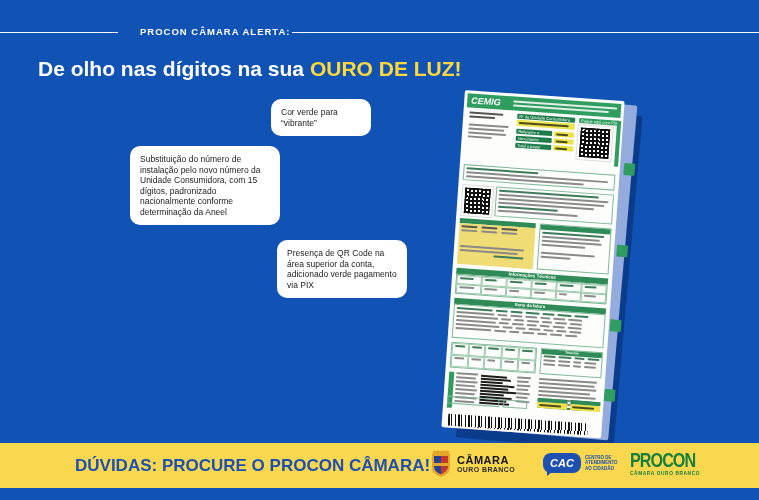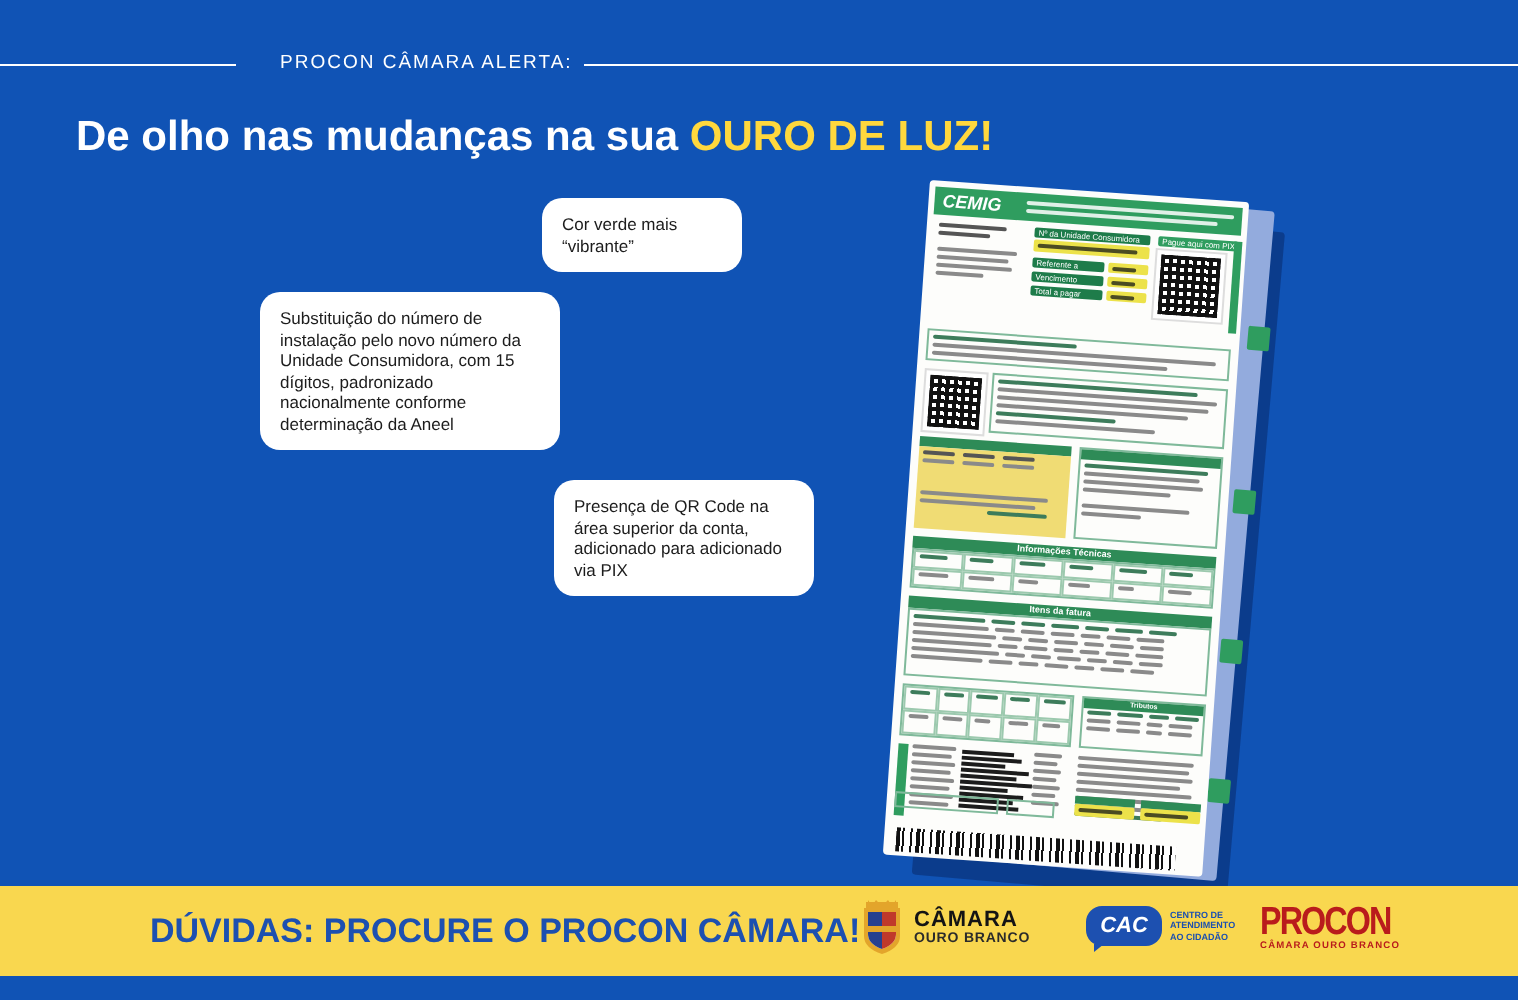--- a/index.html
+++ b/index.html
@@ -1,20 +1,20 @@
 <!DOCTYPE html>
 <html><head>
 <meta charset="utf-8">
 <style>
   html,body{margin:0;padding:0;background:#0a2d66;}
   #canvas{position:relative;width:759px;height:500px;background:#1053b5;overflow:hidden;
           font-family:"Liberation Sans",sans-serif;}
   
   .hline{position:absolute;height:1px;background:#fff;}
-  #kicker{position:absolute;left:140px;top:26px;color:#fff;font-size:9.5px;font-weight:normal;
+  #kicker{position:absolute;left:140px;top:26px;color:#fff;font-size:9.5px;font-weight:bold;
           letter-spacing:1px;}
   #title{position:absolute;left:38px;top:57px;font-size:21px;font-weight:bold;color:#fff;
          white-space:nowrap;}
   #title .hl{color:#ffd83d;}
   
   .callout{position:absolute;background:#fff;border-radius:10px;color:#1c1c1c;
            font-size:8.5px;line-height:10.5px;padding:8px 10px;box-sizing:border-box;}
   .callout.bold{font-weight:bold;}
   
   #bill-wrap{position:absolute;left:0;top:0;width:759px;height:500px;}
@@ -58,35 +58,35 @@
   #logo-camara{position:absolute;left:430px;top:7px;display:flex;align-items:center;gap:5px;}
   #logo-camara .t1{font-size:11px;font-weight:bold;color:#141414;letter-spacing:.5px;line-height:11px;}
   #logo-camara .t2{font-size:7px;font-weight:bold;color:#2b2b2b;letter-spacing:.4px;line-height:8px;}
   #logo-cac{position:absolute;left:543px;top:10px;display:flex;align-items:center;gap:4px;}
   #cac-pill{position:relative;width:38px;height:20px;background:#1d50b0;border-radius:8px;
             color:#fff;font-weight:bold;font-style:italic;font-size:11px;text-align:center;
             line-height:20px;}
   #cac-pill::after{content:"";position:absolute;left:4px;bottom:-3px;width:0;height:0;
             border-left:5px solid #1d50b0;border-bottom:4px solid transparent;}
   #logo-cac .sub{font-size:4.5px;font-weight:bold;color:#1d50b0;line-height:5.5px;}
-  #logo-procon{position:absolute;left:630px;top:9px;color:#b91c1c;}
+  #logo-procon{position:absolute;left:630px;top:9px;color:#15803d;}
   #logo-procon .big{font-size:17px;font-weight:bold;letter-spacing:-1px;transform:scale(.95,1.15);
                     transform-origin:left center;line-height:17px;}
   #logo-procon .sub{font-size:4.8px;font-weight:bold;letter-spacing:.6px;margin-top:2px;}
 </style>
 </head>
 <body>
 
 <div id="canvas">
 
   <div class="hline" style="left:0;top:32px;width:118px;"></div>
   <div id="kicker">PROCON CÂMARA ALERTA:</div>
   <div class="hline" style="left:292px;top:32px;width:467px;"></div>
 
-  <div id="title"><span>De olho nas mudanças na sua </span><span class="hl">OURO DE LUZ!</span></div>
+  <div id="title"><span>De olho nas dígitos na sua </span><span class="hl">OURO DE LUZ!</span></div>
 
   <div id="bill-wrap">
     <div id="bill-back">
       <div class="tab" style="top:58px;"></div>
       <div class="tab" style="top:140px;"></div>
       <div class="tab" style="top:215px;"></div>
       <div class="tab" style="top:285px;"></div>
       <div id="back-text"></div>
     </div>
 
@@ -384,23 +384,23 @@
       </div>
       <div style="position:absolute;left:127px;top:302px;width:30px;">
         <div class="gsec" style="height:4px;line-height:4px;font-size:3px;"></div>
         <div class="yval" style="height:6px;"></div>
       </div>
 
       <div class="barcode"></div>
     </div>
   </div>
 
-  <div class="callout" style="left:271px;top:99px;width:100px;">Cor verde mais “vibrante”</div>
+  <div class="callout" style="left:271px;top:99px;width:100px;">Cor verde para “vibrante”</div>
   <div class="callout" style="left:130px;top:146px;width:150px;">Substituição do número de instalação pelo novo número da Unidade Consumidora, com 15 dígitos, padronizado nacionalmente conforme determinação da Aneel</div>
-  <div class="callout" style="left:277px;top:240px;width:130px;">Presença de QR Code na área superior da conta, adicionado para adicionado via PIX</div>
+  <div class="callout" style="left:277px;top:240px;width:130px;">Presença de QR Code na área superior da conta, adicionado verde pagamento via PIX</div>
 
   <div id="footer">
     <div id="logo-camara">
       <svg width="22" height="28" viewBox="0 0 22 28">
         <path d="M3 1 L19 1 L19 4 L3 4 Z" fill="#e3a52b"></path>
         <path d="M4 0 L6 3 L8 0 L11 3 L14 0 L16 3 L18 0 L18 3 L4 3 Z" fill="#e3a52b"></path>
         <path d="M2 4 L20 4 L20 18 Q20 24 11 27 Q2 24 2 18 Z" fill="#e3a52b"></path>
         <path d="M4 6 L18 6 L18 17 Q18 22 11 24.5 Q4 22 4 17 Z" fill="#f4f0e6"></path>
         <path d="M4 6 L11 6 L11 24.5 Q4 22 4 17 Z" fill="#27408f"></path>
         <path d="M11 6 L18 6 L18 17 Q18 22 11 24.5 Z" fill="#c0392b"></path>

